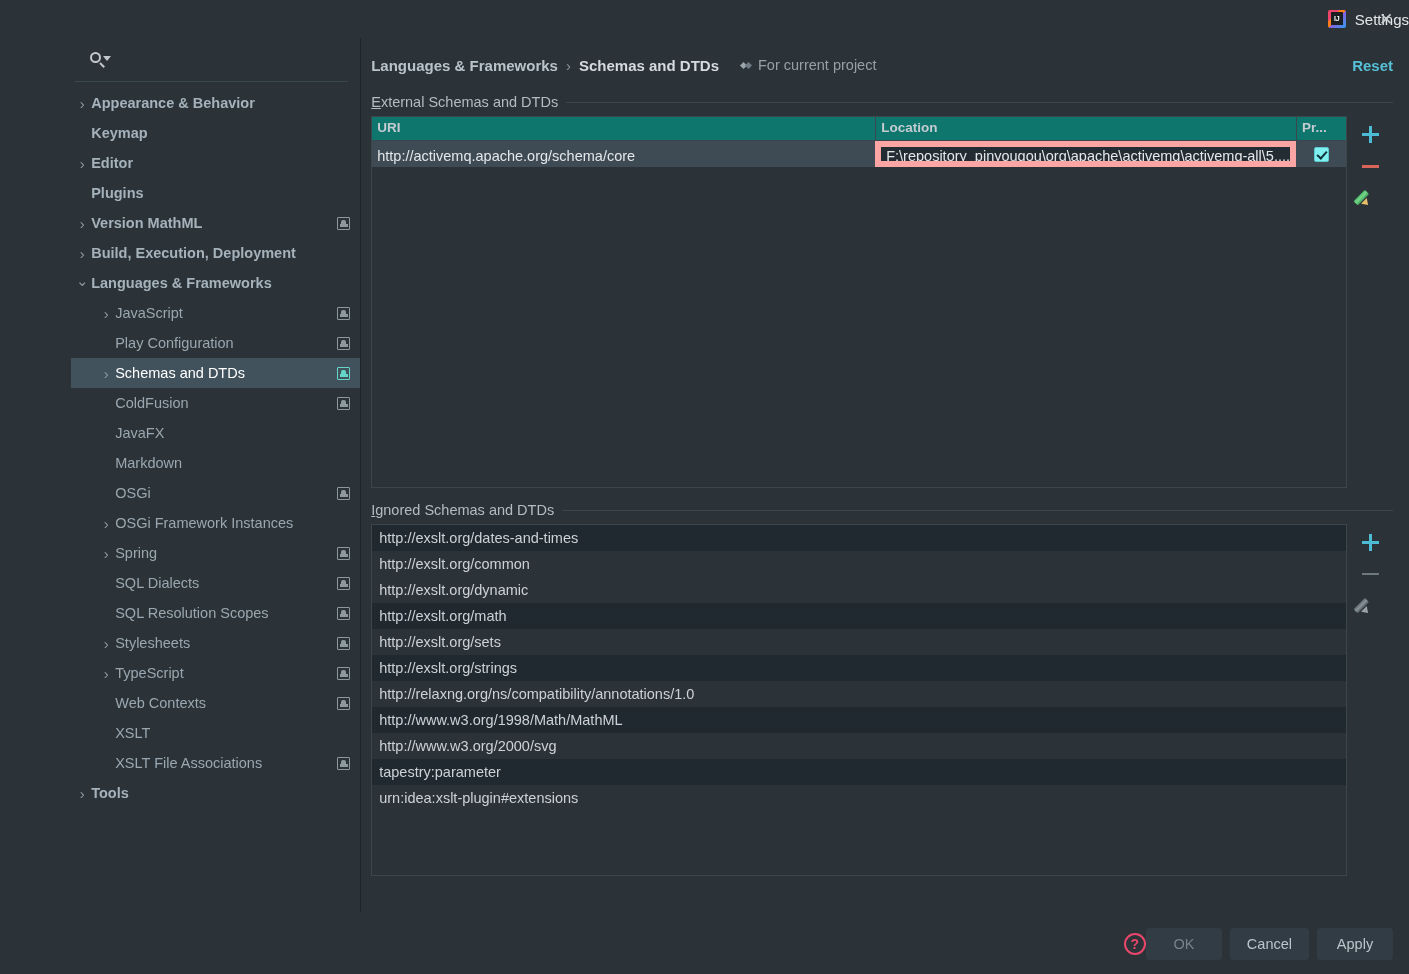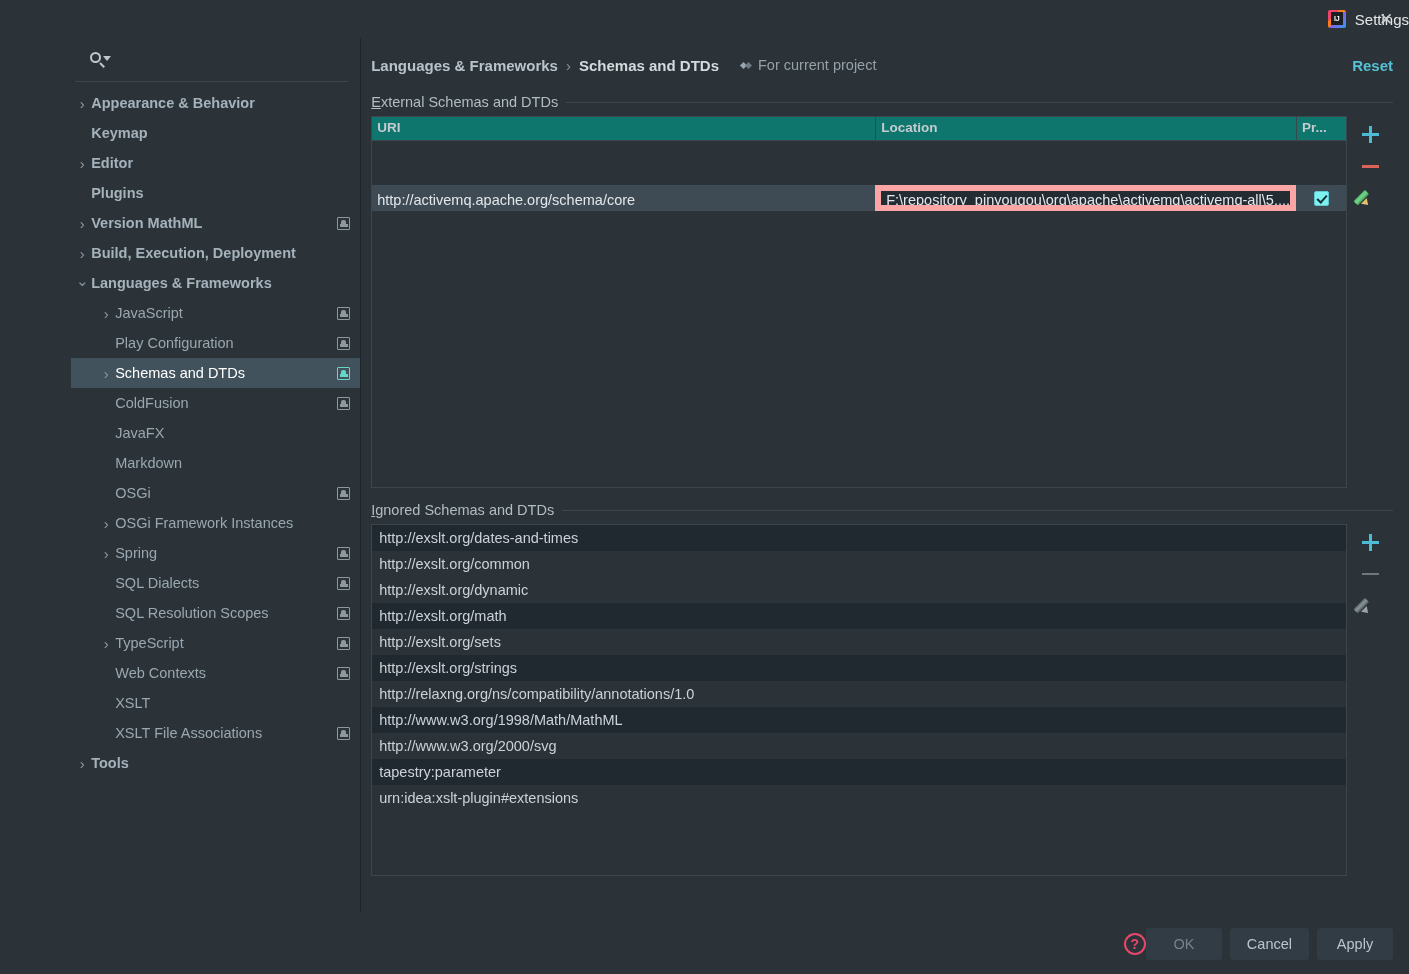--- a/index.html
+++ b/index.html
@@ -290,21 +290,21 @@
     font-size: 13.5px;
     font-weight: bold;
     padding: 3px 0 0 5px;
     position: relative;
     user-select: none;
   }
   .th + .th { border-left: 1px solid #3b464d; }
   .th.uri { flex: 0 0 503px; }
   .th.loc { flex: 1 1 auto; min-width: 0; }
   .th.pr  { flex: 0 0 50px; }
-  .tbody { flex: 1 1 auto; background: #2b3338; margin-top: 44px; }
+  .tbody { flex: 1 1 auto; background: #2b3338; }
   .trow {
     display: flex;
     height: 26px;
     align-items: stretch;
     background: #3e4b54;
     cursor: pointer;
   }
   .cell {
     font-size: 14.5px;
     color: #e3e7ea;
@@ -542,20 +542,25 @@
             <span class="badge-module"></span>
           </div>
           <div class="tree-item lvl1">
             <span class="ti-arrow "></span>
             <span class="ti-label">SQL Dialects</span>
             <span class="badge-module"></span>
           </div>
           <div class="tree-item lvl1">
             <span class="ti-arrow "></span>
             <span class="ti-label">SQL Resolution Scopes</span>
+            <span class="badge-module"></span>
+          </div>
+          <div class="tree-item lvl1">
+            <span class="ti-arrow collapsed"></span>
+            <span class="ti-label">Stylesheets</span>
             <span class="badge-module"></span>
           </div>
           <div class="tree-item lvl1">
             <span class="ti-arrow collapsed"></span>
             <span class="ti-label">TypeScript</span>
             <span class="badge-module"></span>
           </div>
           <div class="tree-item lvl1">
             <span class="ti-arrow "></span>
             <span class="ti-label">Web Contexts</span>

